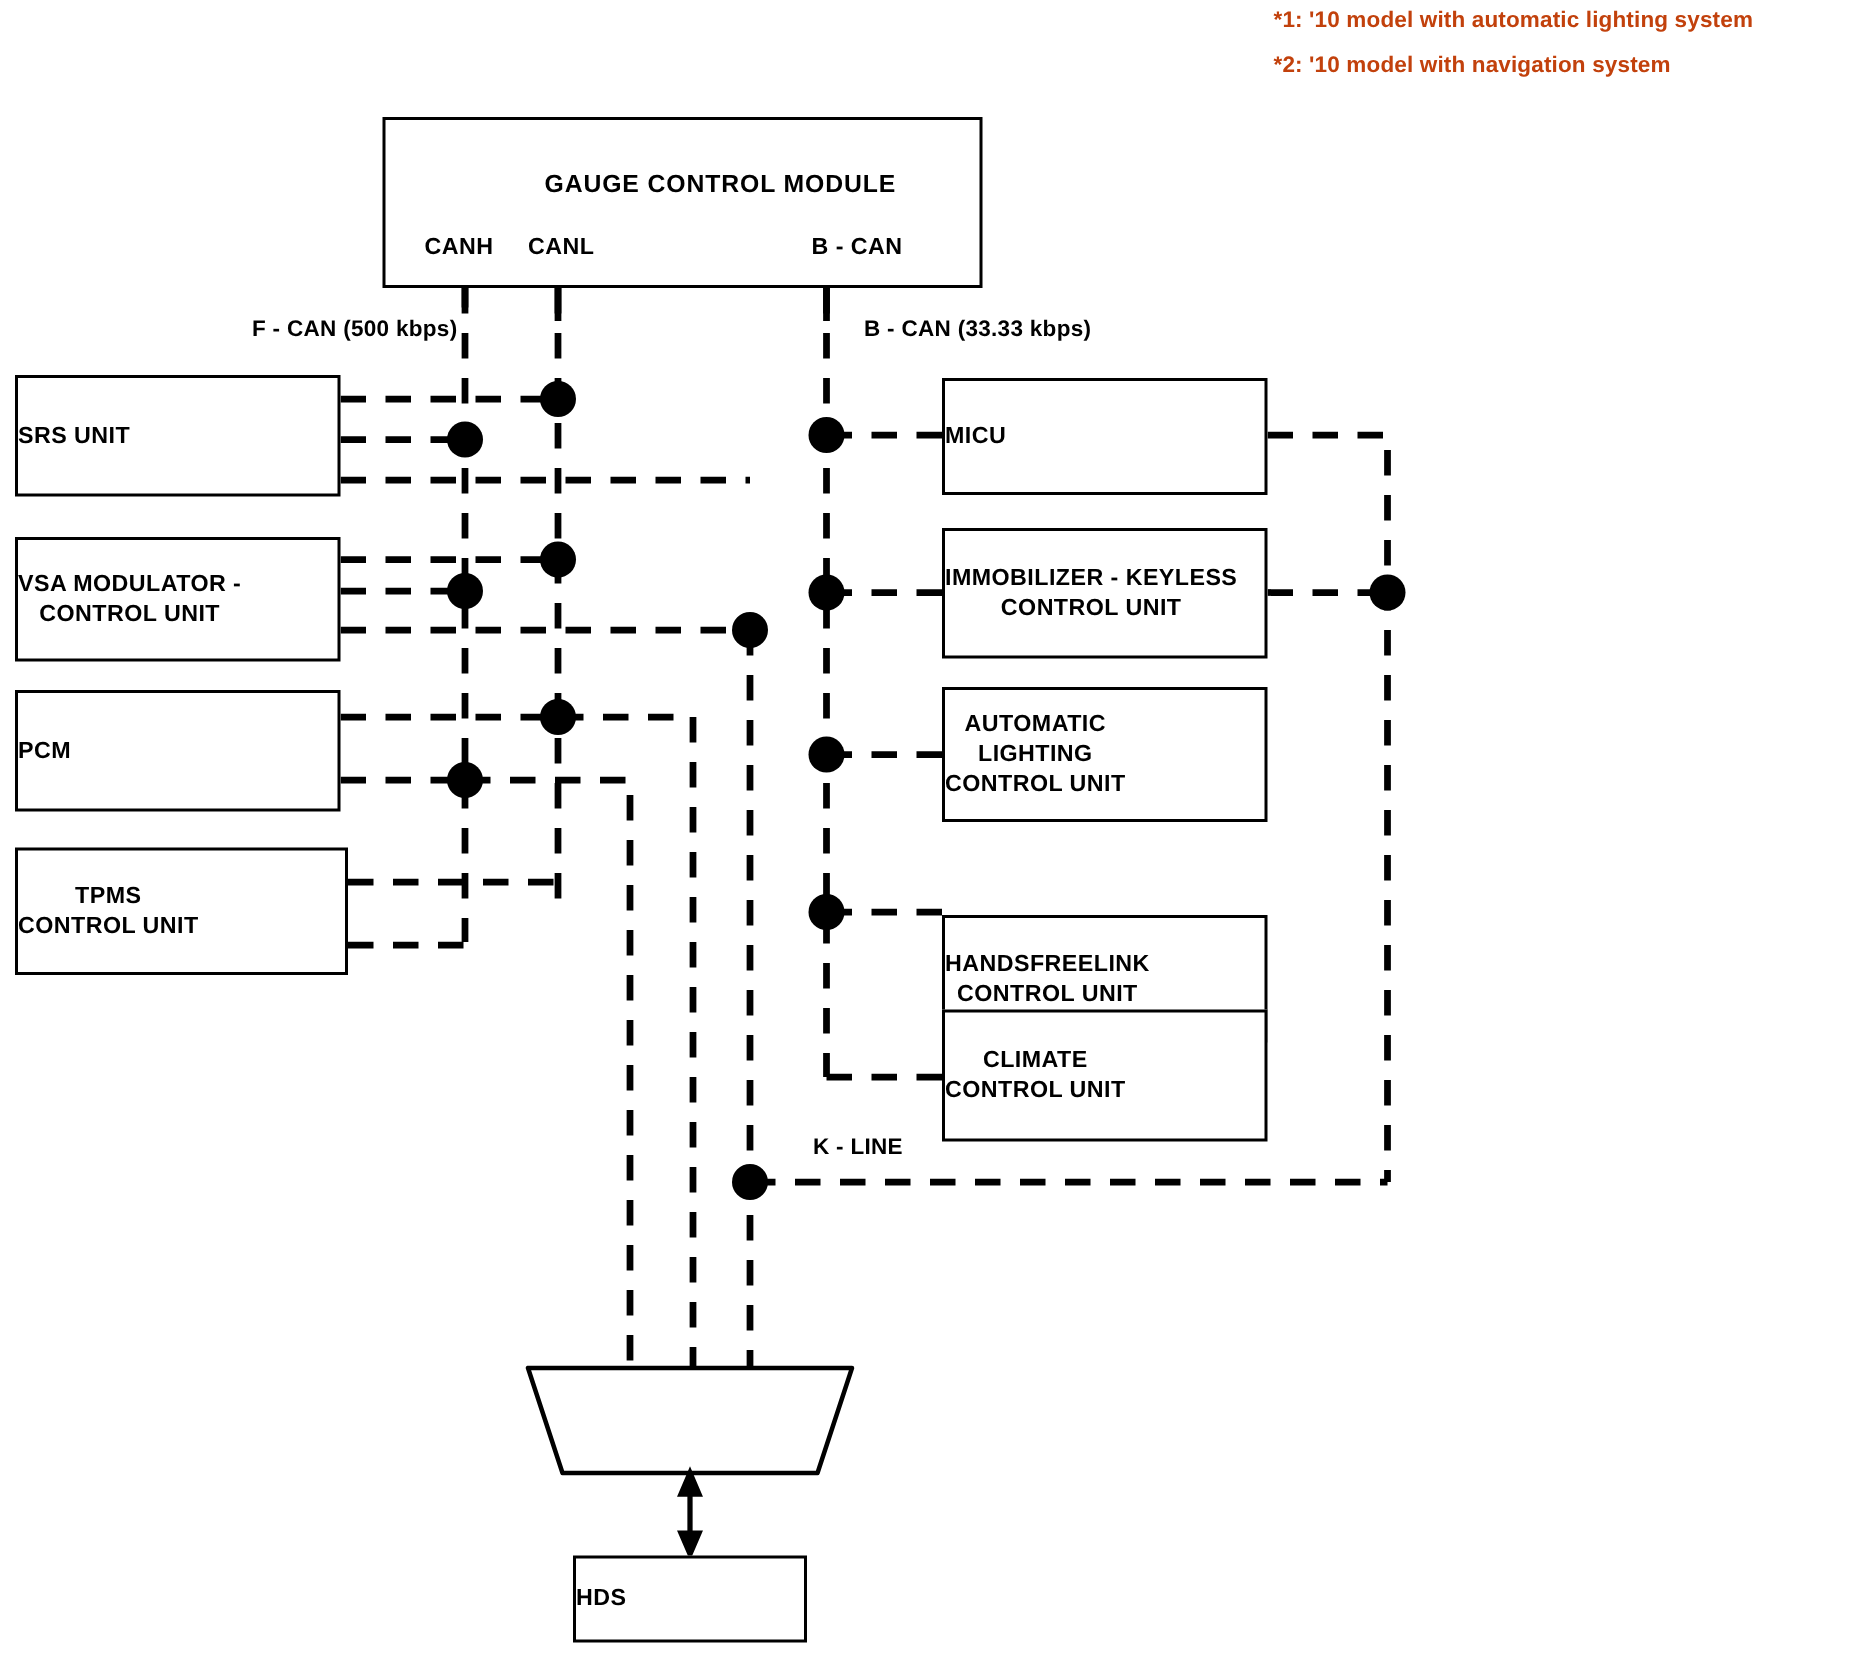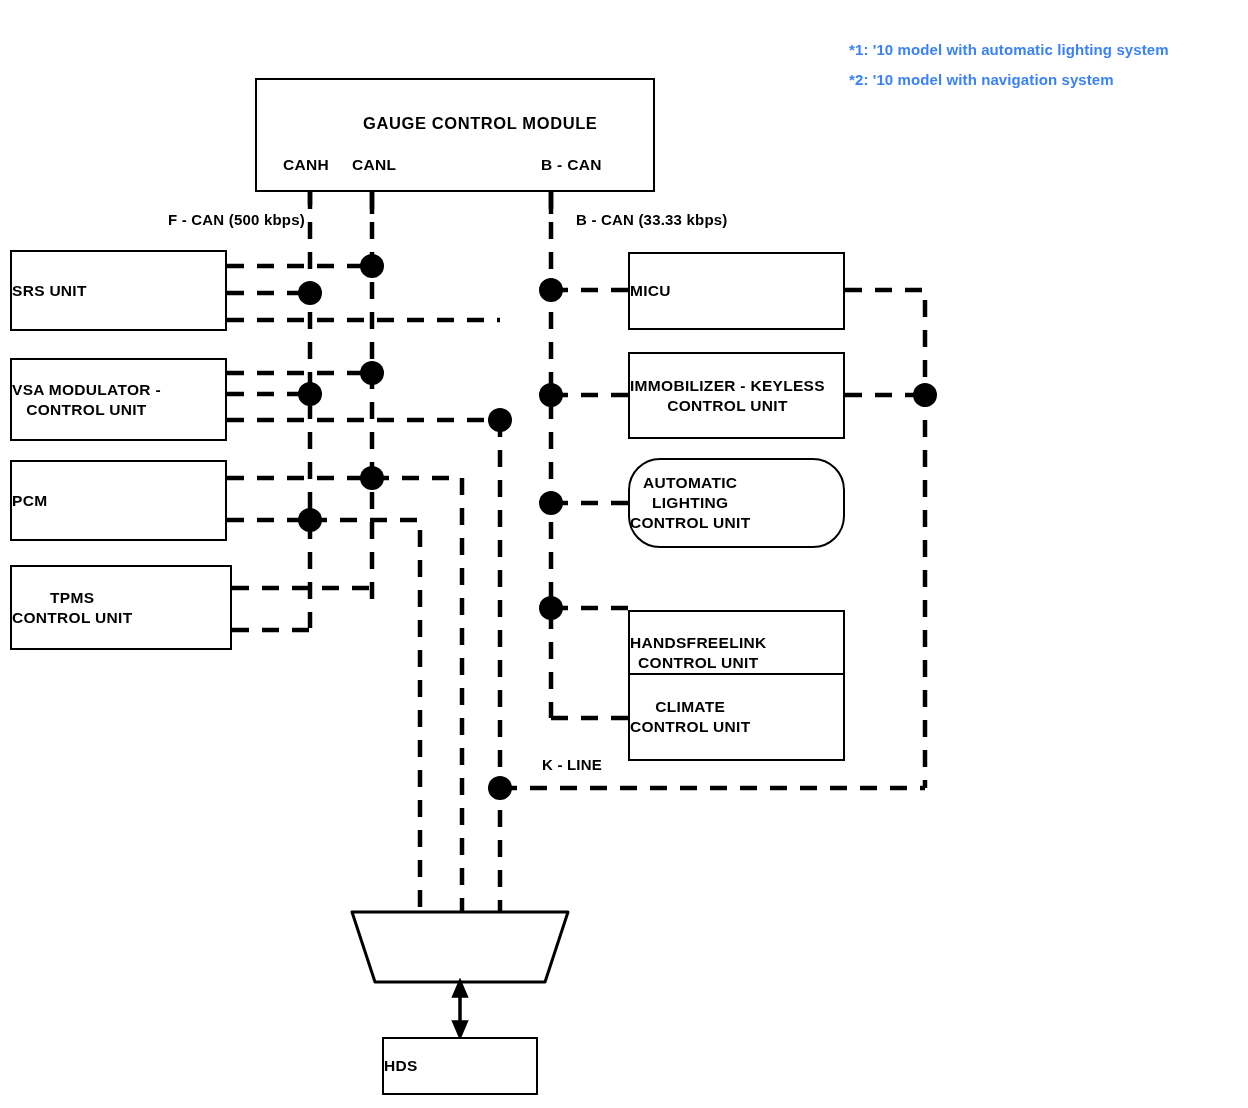--- a/index.html
+++ b/index.html
@@ -1,21 +1,21 @@
 <!DOCTYPE html>
 <html><head>
 <meta charset="utf-8">
 <title>CAN Network Diagram</title>
 <style>
   html,body{margin:0;padding:0;background:#ffffff;}
   body{width:1248px;height:1108px;font-family:"Liberation Sans",sans-serif;color:#000;}
   #stage{position:relative;width:1248px;height:1108px;overflow:hidden;background:#fff;}
   svg#wires{position:absolute;left:0;top:0;width:1248px;height:1108px;}
 
-  .note{position:absolute;font-size:15px;font-weight:bold;color:#3b82f6;white-space:nowrap;letter-spacing:.1px;margin-top:36px;}
+  .note{position:absolute;font-size:15px;font-weight:bold;color:#c2410c;white-space:nowrap;letter-spacing:.1px;}
 
   .box{position:absolute;border:2.5px solid #000;background:#fff;box-sizing:border-box;
        display:flex;align-items:center;justify-content:flex-start;text-align:center;}
   .box .lbl{font-size:15.5px;font-weight:bold;line-height:1.28;letter-spacing:.3px;white-space:pre-line;}
 
   .netlabel{position:absolute;font-size:15px;font-weight:bold;white-space:nowrap;letter-spacing:.2px;background:#fff;padding:0 2px;}
   .portlabel{position:absolute;font-size:15.5px;font-weight:bold;white-space:nowrap;letter-spacing:.3px;}
 
   .gcm-title{position:absolute;font-size:16.5px;font-weight:bold;letter-spacing:.6px;white-space:nowrap;}
 
@@ -137,21 +137,21 @@
 
   <div class="box" style="left:628px;top:252px;width:217px;height:78px;">
     <span class="lbl">MICU</span>
   </div>
 
   <div class="box" style="left:628px;top:352px;width:217px;height:87px;">
     <span class="lbl">IMMOBILIZER - KEYLESS
 CONTROL UNIT</span>
   </div>
 
-  <div class="box" style="left:628px;top:458px;width:217px;height:90px;border-radius:32px;">
+  <div class="box" style="left:628px;top:458px;width:217px;height:90px;">
     <span class="lbl">AUTOMATIC
 LIGHTING
 CONTROL UNIT</span>
   </div>
 
   <div class="box" style="left:628px;top:566px;width:217px;height:85px;margin-top:44px;">
     <span class="lbl">HANDSFREELINK
 CONTROL UNIT</span>
   </div>
 

